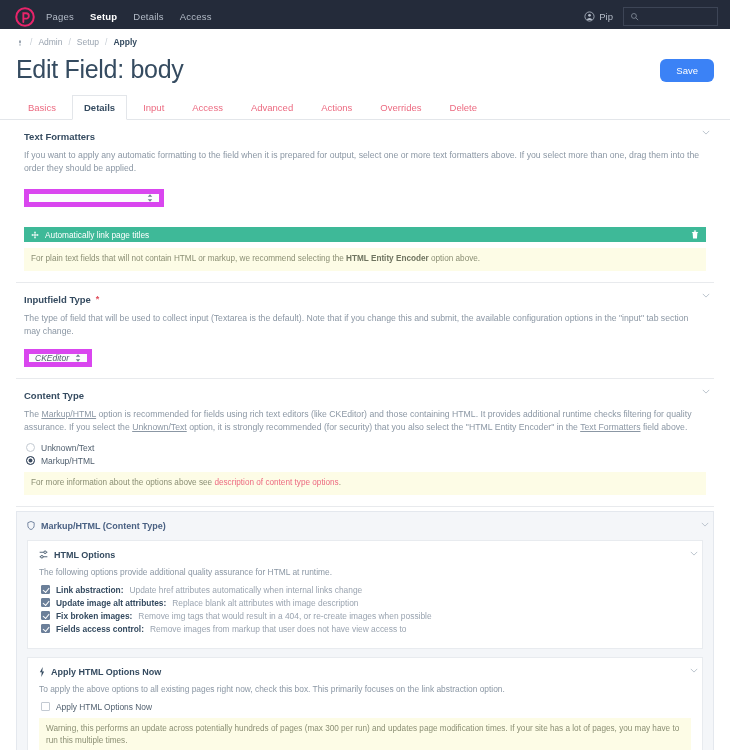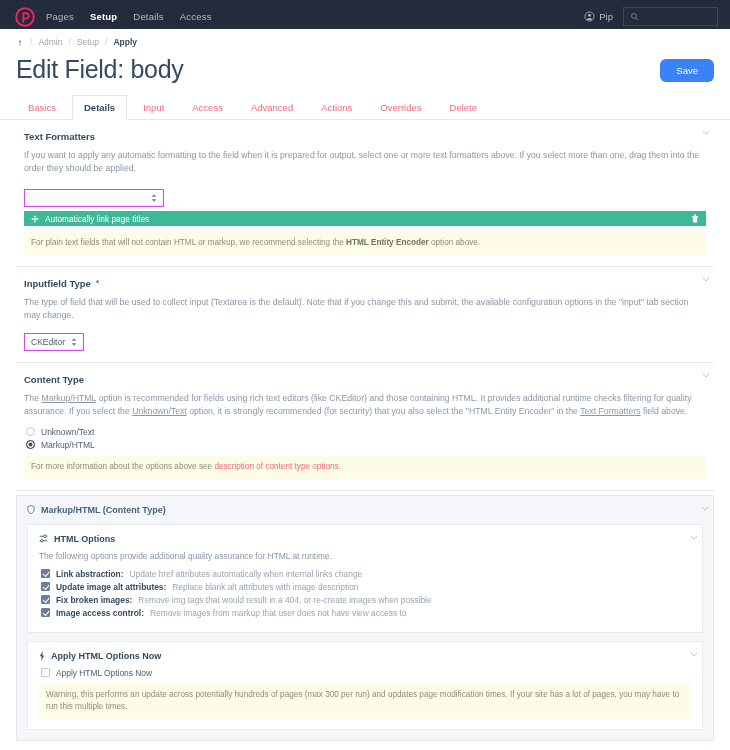--- a/index.html
+++ b/index.html
@@ -98,35 +98,36 @@
   .req { color: #e0515f; font-size: 9px; }
   .panel-desc { font-size: 8.7px; color: #8b97a4; line-height: 1.5; margin-bottom: 9px; }
   .panel-desc a, .inline-link { color: #8b97a4; text-decoration: underline; cursor: pointer; }
   .toggle-chevron {
     position: absolute; right: 4px; top: 10px;
     color: #b9c2cc; cursor: pointer; line-height: 1;
   }
 
   
   .select-ctl {
-    height: 18px; border: 1px solid #d946ef; background: #fbfcfd;
+    height: 18px; border: 5px solid #d946ef; background: #fbfcfd;
     display: inline-flex; align-items: center;
     font-size: 8.5px; color: #51606f; padding: 0 6px;
     cursor: pointer;
     min-width: 0;
+    font-style: italic;
   }
   .select-ctl.wide { width: 140px; justify-content: flex-end; }
   .select-ctl .arrows { margin-left: 6px; color: #6d7d8c; font-size: 7px; line-height: .9; display:flex; flex-direction:column; }
 
   
   .sort-item {
     background: #3eb998; color: #ffffff;
     height: 15px; display: flex; align-items: center;
     padding: 0 7px; font-size: 8.3px;
-    margin-top: 4px;
+    margin-top: 20px;
     cursor: move;
   }
   .sort-item .grip { margin-right: 6px; font-size: 8px; }
   .sort-item .trash { margin-left: auto; cursor: pointer; font-size: 8px; }
 
   
   .note {
     background: #fdfce6;
     font-size: 8.2px; color: #8b8f74;
     padding: 5px 7px;
@@ -381,41 +382,42 @@
           <span class="chk-label">Update image alt attributes:</span>
           <span class="chk-desc"> Replace blank alt attributes with image description</span>
         </div>
         <div class="optrow">
           <span class="cbox on"></span>
           <span class="chk-label">Fix broken images:</span>
           <span class="chk-desc"> Remove img tags that would result in a 404, or re-create images when possible</span>
         </div>
         <div class="optrow">
           <span class="cbox on"></span>
-          <span class="chk-label">Image access control:</span>
+          <span class="chk-label">Fields access control:</span>
           <span class="chk-desc"> Remove images from markup that user does not have view access to</span>
         </div>
       </div>
 
     </div>
 
     <div class="inner-card">
       <div class="toggle-chevron">
         <svg width="8" height="5" viewBox="0 0 10 6">
             <path d="M1 1 L5 5 L9 1" fill="none" stroke="#b9c2cc" stroke-width="1.2"></path>
           </svg>
       </div>
       <div class="inner-title">
         <span>
           <svg width="6" height="10" viewBox="0 0 8 14">
             <path d="M5 0 L1 7.5 H3.6 L3 14 L7 6.2 H4.4 Z" fill="#354b60"></path>
           </svg>
         </span>
         <span>Apply HTML Options Now</span>
       </div>
+      <div class="inner-desc">To apply the above options to all existing pages right now, check this box. This primarily focuses on the link abstraction option.</div>
 
       <div class="optlist">
         <div class="optrow">
           <span class="cbox"></span>
           <span class="chk-desc" style="color:#51606f;">Apply HTML Options Now</span>
         </div>
       </div>
 
       <div class="note"><span>Warning, this performs an update across potentially hundreds of pages (max 300 per run) and updates page modification times. If your site has a lot of pages, you may have to run this multiple times. </span></div>
     </div>

